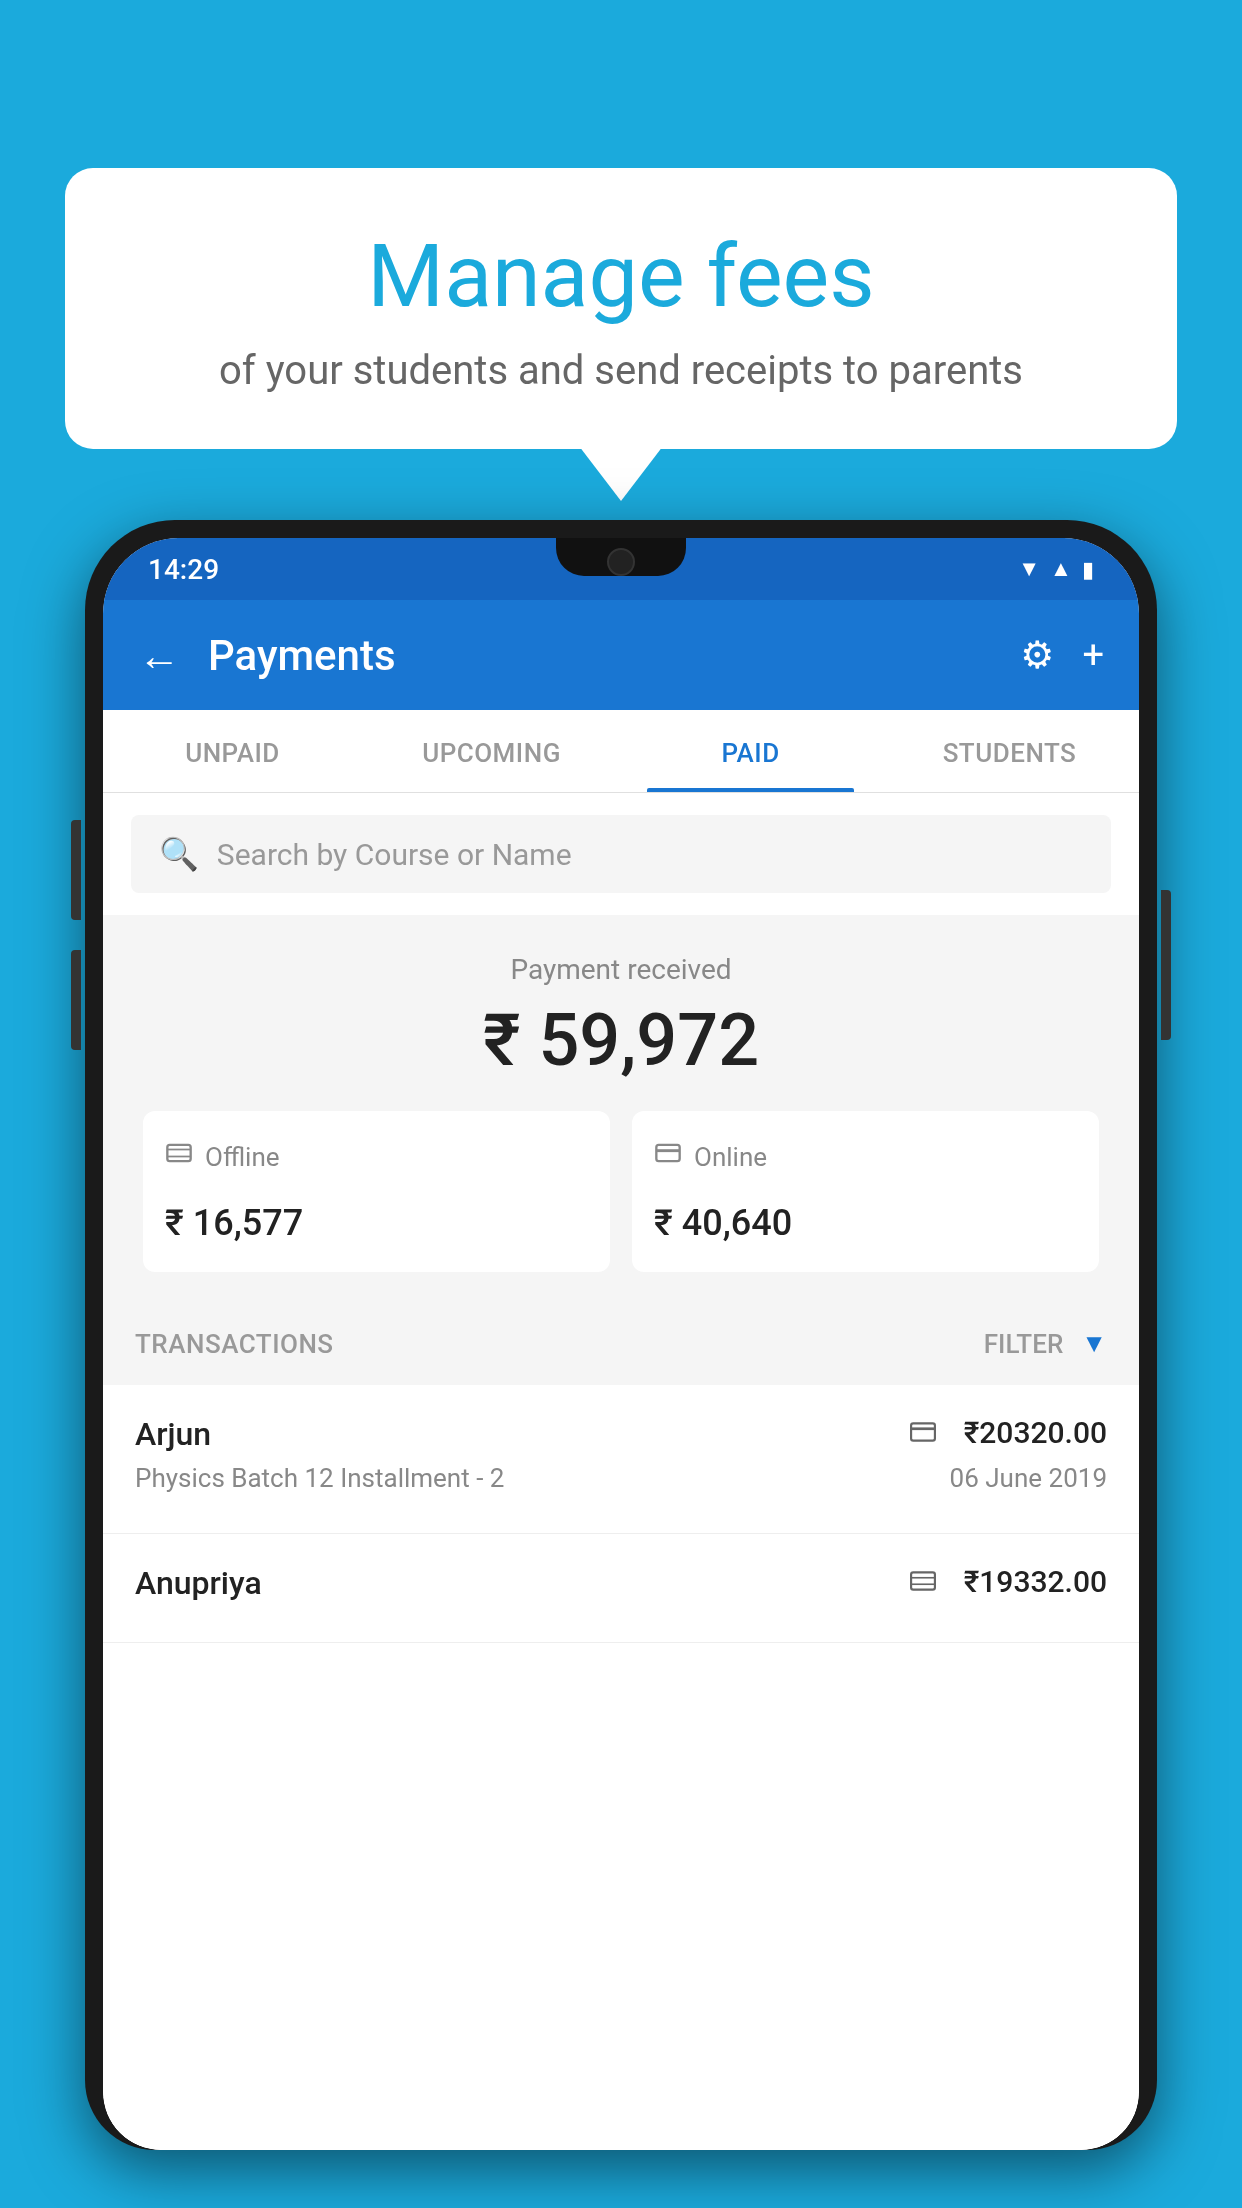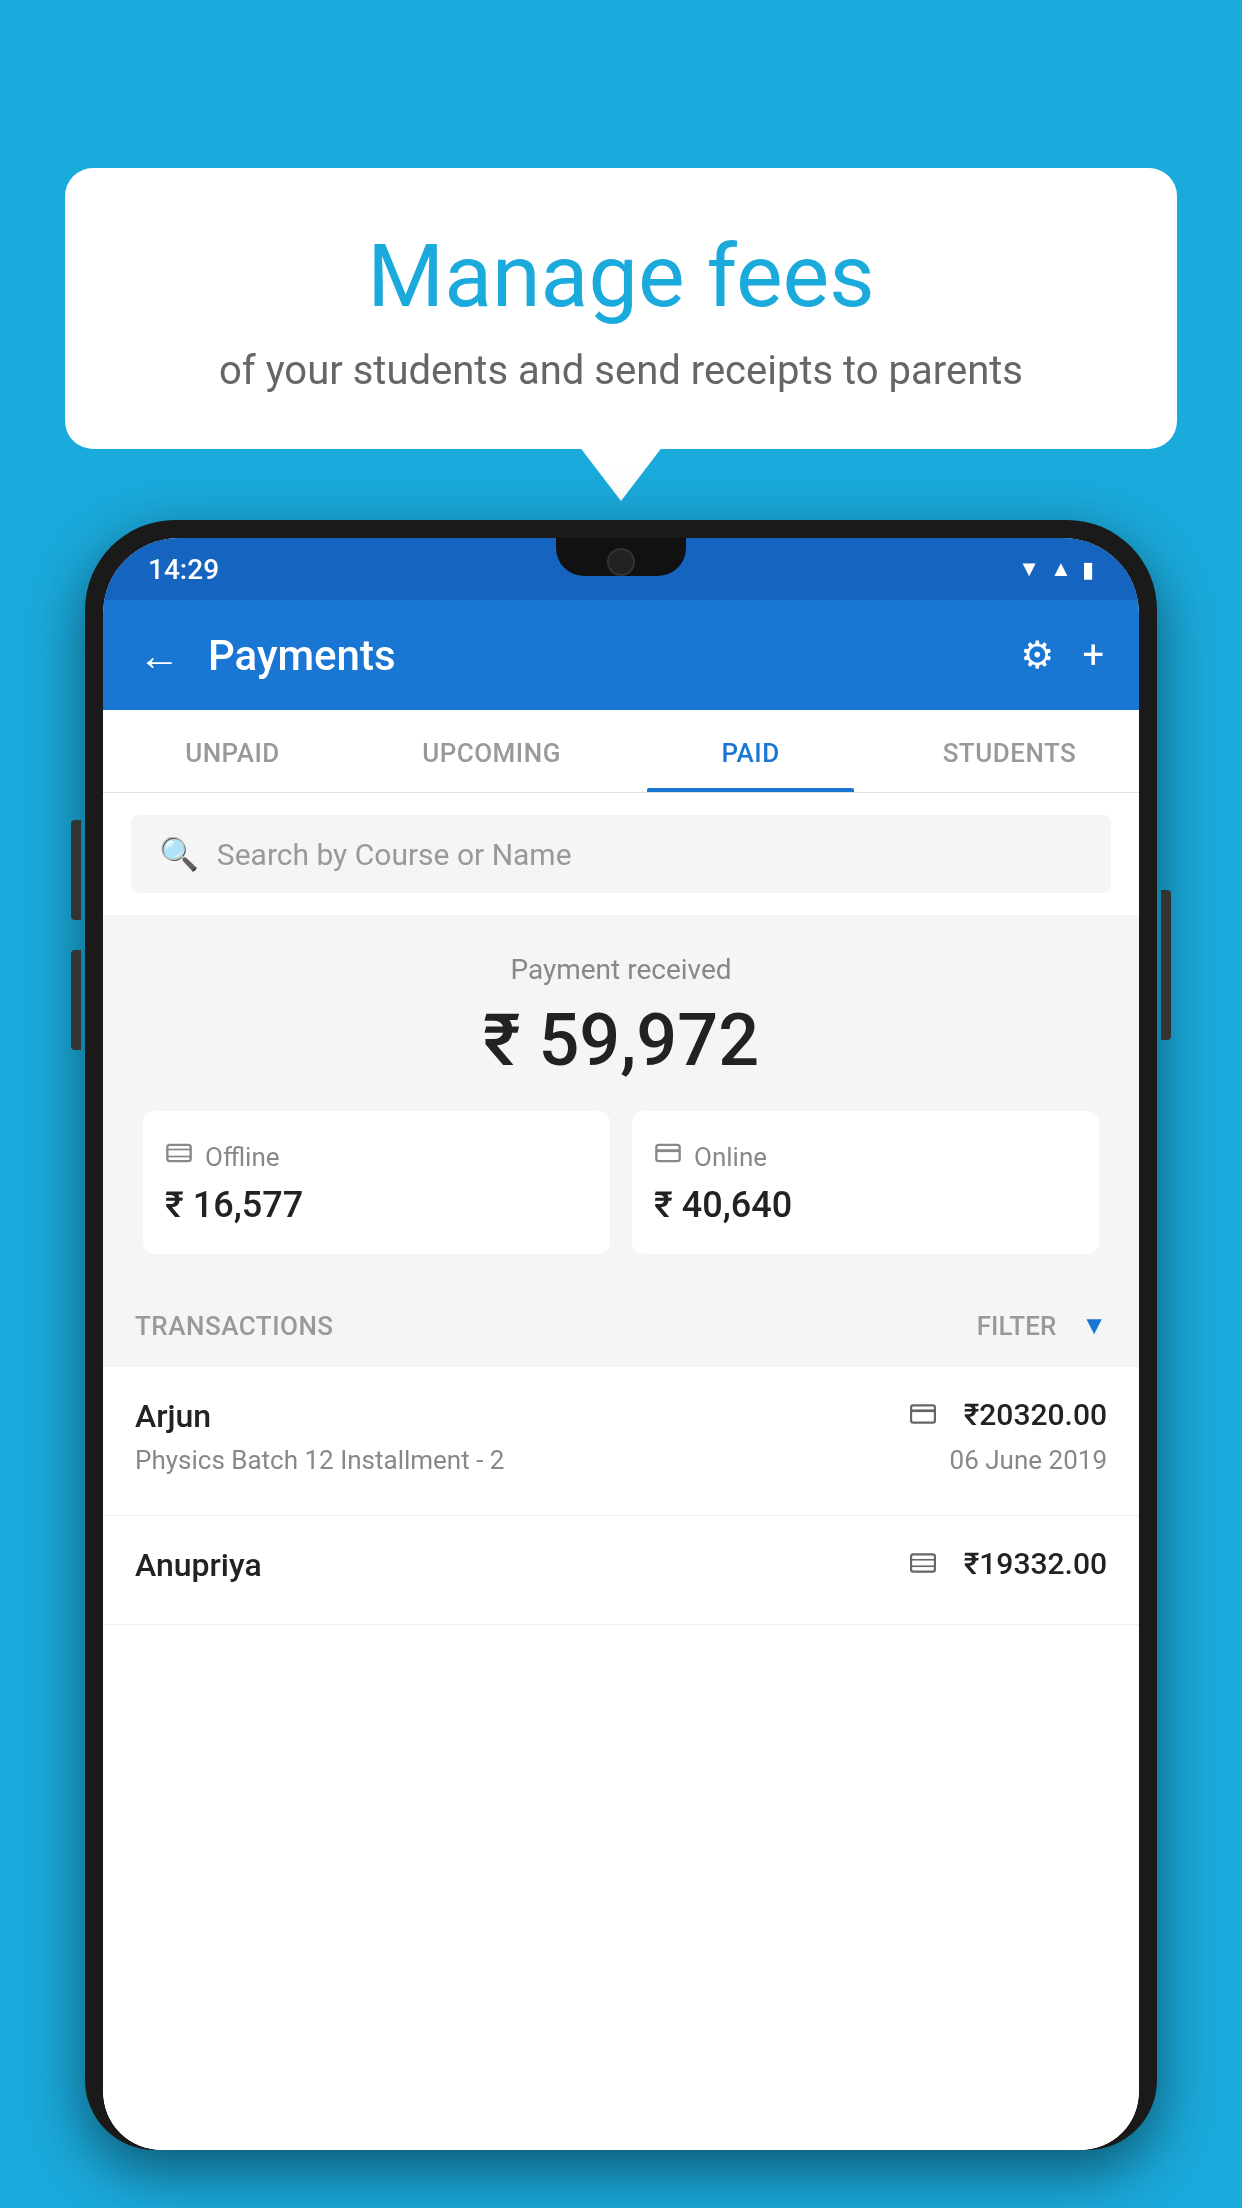--- a/index.html
+++ b/index.html
@@ -271,21 +271,21 @@
     }
 
     .payment-card {
       flex: 1;
       background: white;
       border-radius: 12px;
       padding: 28px 22px;
       text-align: left;
       display: flex;
       flex-direction: column;
-      gap: 10px;
+      gap: 28px;
     }
 
     .card-header {
       display: flex;
       align-items: center;
       gap: 12px;
       color: #888;
       font-size: 26px;
     }
 
@@ -313,21 +313,21 @@
     .transactions-label {
       color: #999;
       font-size: 26px;
       font-weight: 500;
       letter-spacing: 0.5px;
     }
 
     .filter-btn {
       display: flex;
       align-items: center;
-      gap: 25px;
+      gap: 18px;
       color: #999;
       font-size: 26px;
       font-weight: 500;
       cursor: pointer;
     }
 
     .filter-icon {
       color: #1976D2;
       font-size: 26px;
     }

